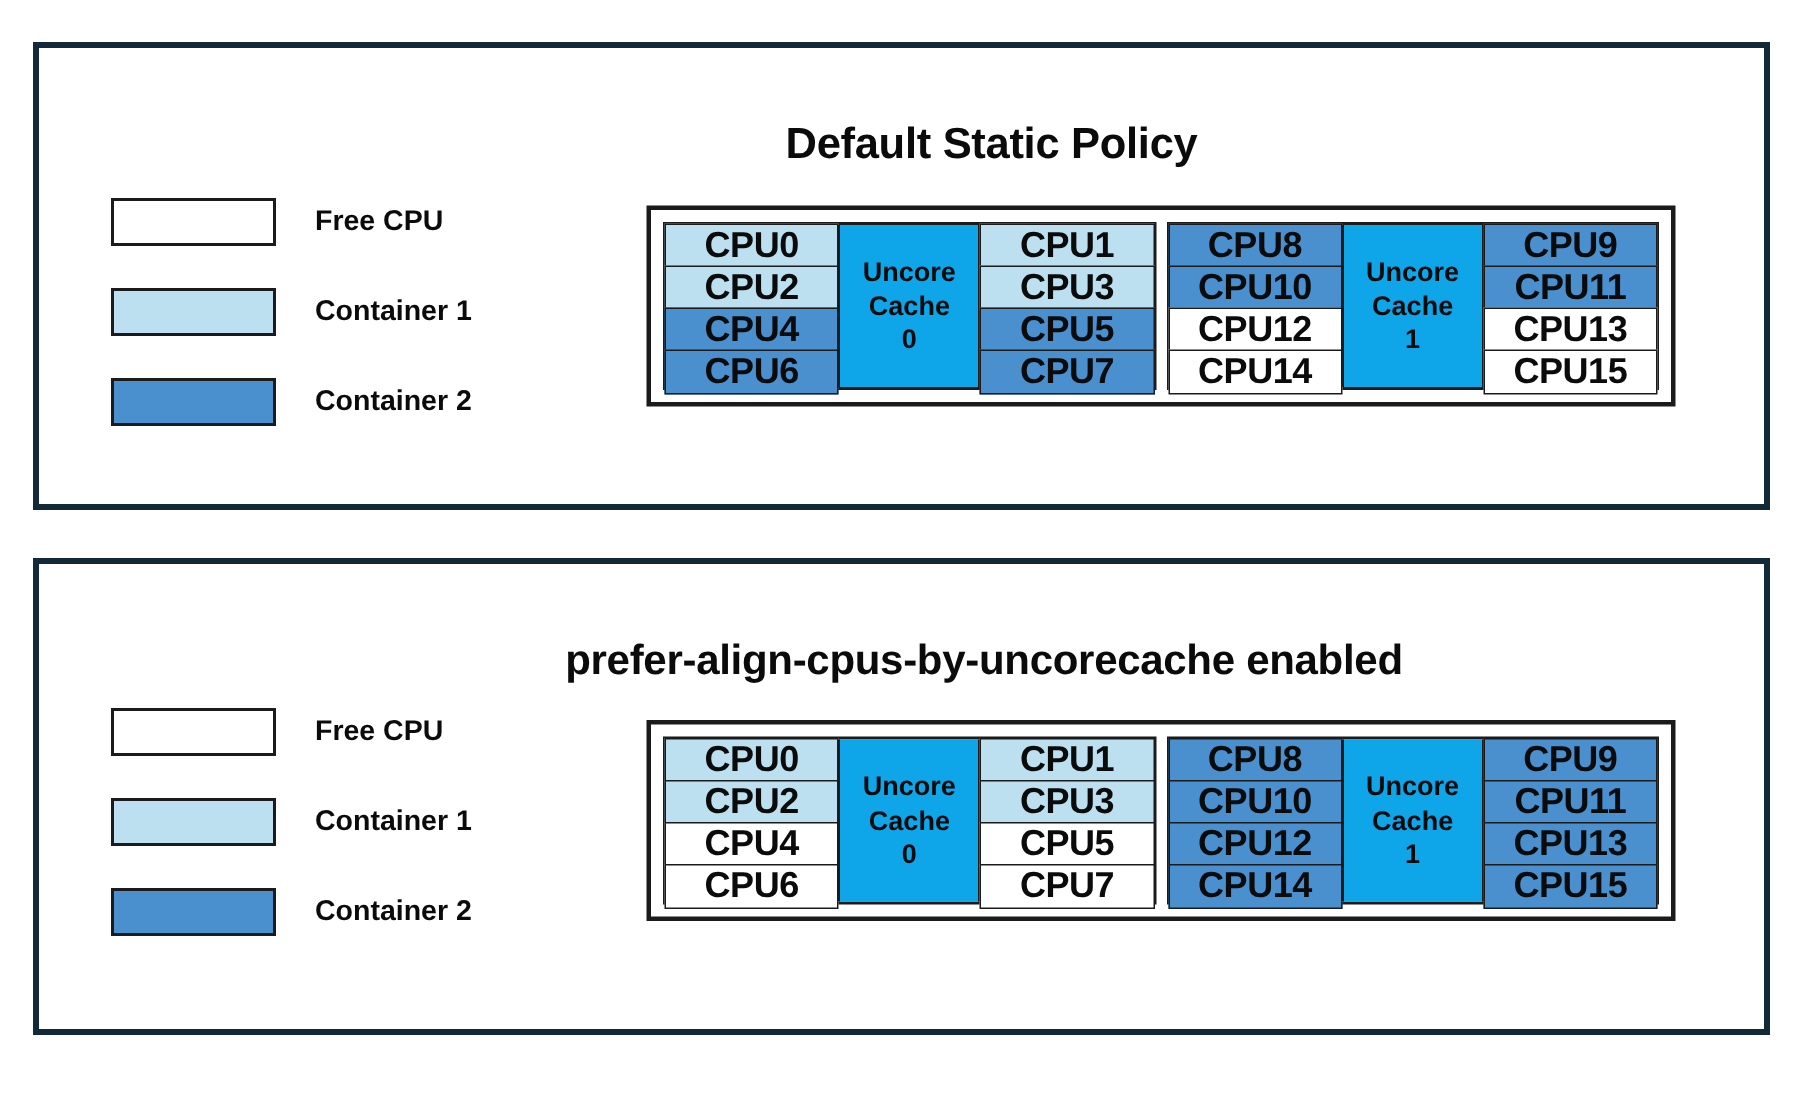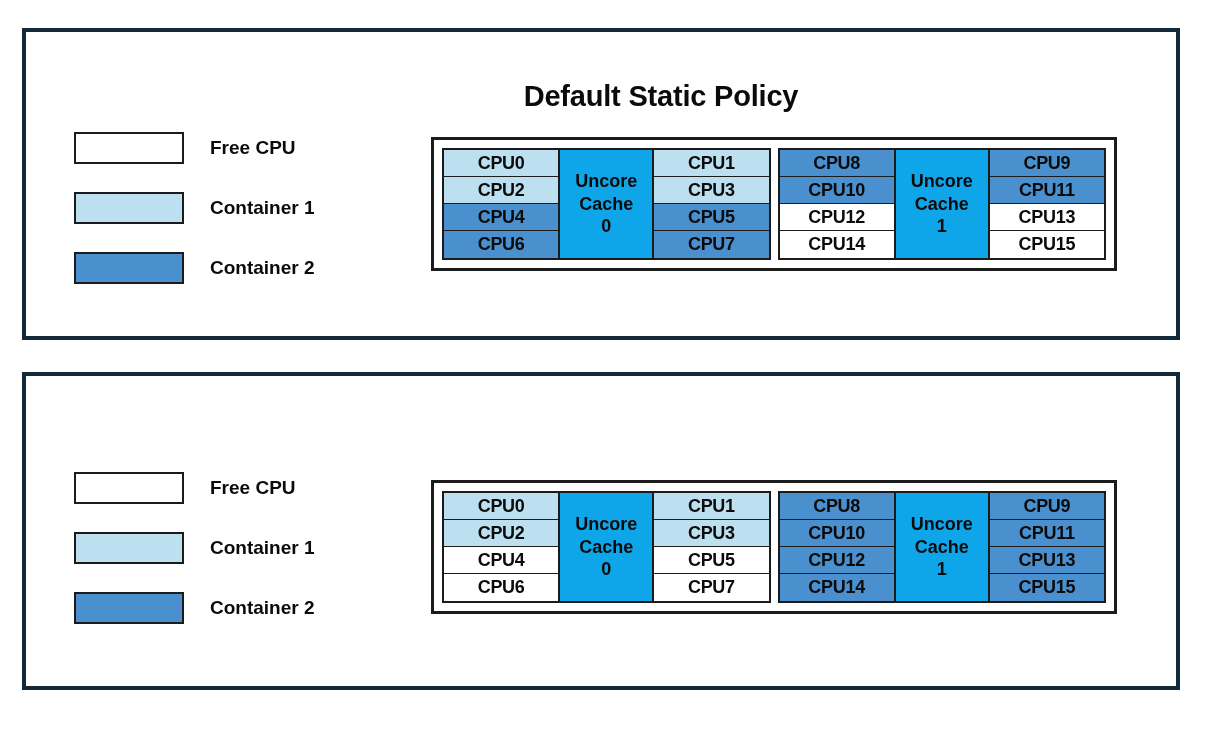--- a/index.html
+++ b/index.html
@@ -104,21 +104,21 @@
     min-width: 0;
   }
   .cpu-cell {
     flex: 1 1 0;
     border: 1px solid #1b1b1b;
     margin: -1px;
     box-sizing: border-box;
     display: flex;
     align-items: center;
     justify-content: center;
-    font-size: 18px;
+    font-size: 24px;
     font-weight: bold;
     color: #0b0b0b;
     letter-spacing: -0.3px;
   }
   .cache-label {
     flex: 0 0 auto;
     width: 96px;
     background: #0ea5e9;
     border-left: 2px solid #1b1b1b;
     border-right: 2px solid #1b1b1b;
@@ -189,20 +189,21 @@
           <div class="cpu-cell" style="background: rgb(74, 144, 206);">CPU9</div>
           <div class="cpu-cell" style="background: rgb(74, 144, 206);">CPU11</div>
           <div class="cpu-cell" style="background: rgb(255, 255, 255);">CPU13</div>
           <div class="cpu-cell" style="background: rgb(255, 255, 255);">CPU15</div>
         </div>
       </div>
     </div>
 </div>
 
 <div class="panel" id="panel-bottom">
+  <div class="panel-title">prefer-align-cpus-by-uncorecache enabled</div>
   <div class="legend">
       <div class="legend-row">
         <div class="legend-swatch" style="background: rgb(255, 255, 255);"></div>
         <div class="legend-label">Free CPU</div>
       </div>
       <div class="legend-row">
         <div class="legend-swatch" style="background: rgb(188, 224, 240);"></div>
         <div class="legend-label">Container 1</div>
       </div>
       <div class="legend-row">

